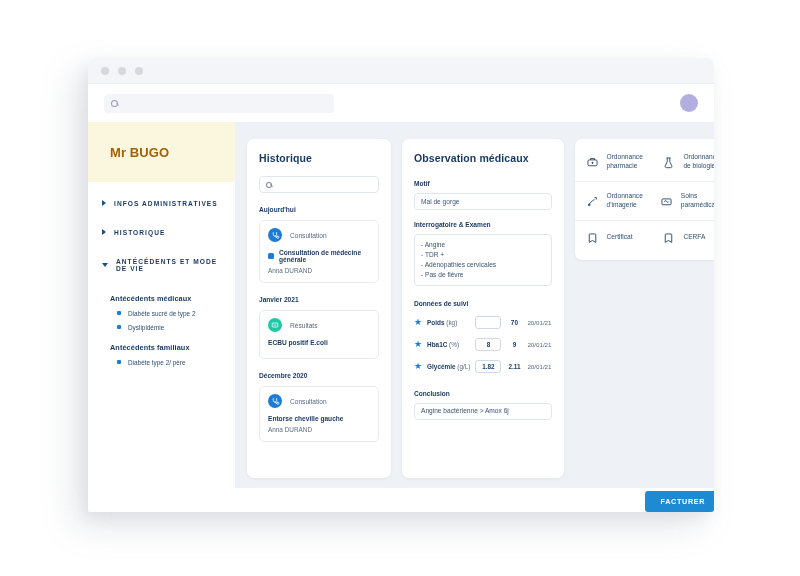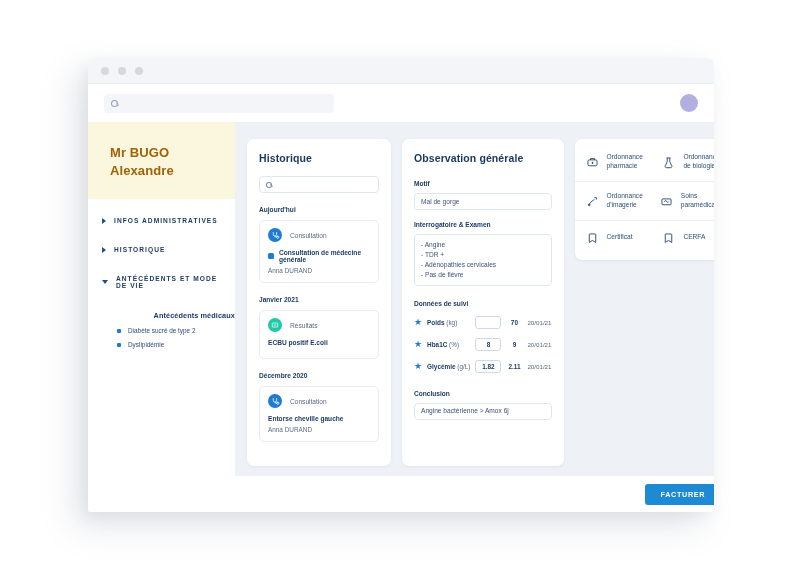--- a/index.html
+++ b/index.html
@@ -98,21 +98,21 @@
   }
   .nav-section .lbl {
     font-size: 6.6px; font-weight: bold; color: #17375e;
     letter-spacing: 1.05px; text-transform: uppercase;
   }
   .grp { padding-left: 22px; }
   .grp-title {
     font-size: 7.3px; font-weight: bold; color: #17375e;
     margin: 0 0 7px 0; letter-spacing: .1px;
   }
-  .grp-items { margin-bottom: 12px; text-align: right; }
+  .grp-items { margin-bottom: 12px; }
   .grp-item {
     display: flex; align-items: center; gap: 7px;
     padding-left: 7px; margin-bottom: 7px; cursor: pointer;
   }
   .grp-item .bul { width: 4px; height: 4px; background: #1f7bd4; border-radius: 1px; flex: 0 0 auto; }
   .grp-item .txt { font-size: 6.4px; color: #2d4f73; }
 
   
   #main {
     flex: 1; background: #eef2f6;
@@ -213,22 +213,22 @@
   #plan-grid { padding: 4px 0 6px 0; }
   .grid-row { display: flex; border-bottom: 1px solid #edf1f6; }
   .grid-row:last-child { border-bottom: 0; }
   .grid-cell {
     flex: 1; display: flex; align-items: center; gap: 8px;
     padding: 10px 6px 10px 11px; cursor: pointer;
   }
 
   
   #footer {
-    height: 36px; background: #ffffff;
-    display: flex; align-items: center; justify-content: flex-end;
+    height: 24px; background: #ffffff;
+    display: flex; align-items: flex-end; justify-content: flex-end;
     padding-right: 19px;
   }
   #facturer-btn {
     background: #1f8ad4; color: #ffffff;
     font-size: 7.2px; font-weight: bold; letter-spacing: .7px;
     padding: 6px 16px; border-radius: 3px; border: 0;
     cursor: pointer; font-family: "Liberation Sans", sans-serif;
   }
 </style>
 </head>
@@ -248,21 +248,20 @@
       <input type="text" value="" placeholder="" style="">
     </div>
     <div id="avatar"></div>
   </div>
 
   <div id="body-split">
 
     <div id="sidebar">
       <div id="patient-banner">
         <div class="pname">Mr BUGO</div>
-        <div class="pname">Alexandre</div>
       </div>
 
       <div id="nav-list">
         <div class="nav-section">
           <span class="tri"></span>
           <span class="lbl">INFOS ADMINISTRATIVES</span>
         </div>
 
         <div class="nav-section">
           <span class="tri"></span>
@@ -283,20 +282,27 @@
               <span class="txt">Diabète sucré de type 2</span>
             </div>
             <div class="grp-item">
               <span class="bul"></span>
               <span class="txt">Dyslipidémie</span>
             </div>
           </div>
 
 
 
+          <div class="grp-items">
+            <div class="grp-title">Antécédents familiaux</div>
+            <div class="grp-item">
+              <span class="bul"></span>
+              <span class="txt">Diabète type 2/ père</span>
+            </div>
+          </div>
 
         </div>
       </div>
     </div>
 
     <div id="main">
       <div id="columns">
 
         <div class="col col-hist">
           <div class="card" id="hist-card">
@@ -358,21 +364,21 @@
                 <span class="entry-title">Entorse cheville gauche</span>
               </div>
               <div class="entry-sub">Anna DURAND</div>
             </div>
 
           </div>
         </div>
 
         <div class="col col-obs">
           <div class="card" id="obs-card">
-            <div class="card-title">Observation générale</div>
+            <div class="card-title">Observation médicaux</div>
 
             <div id="motif-group">
               <div class="field-label">Motif</div>
               <div class="field-box one">Mal de gorge</div>
             </div>
 
             <div id="inter-group">
               <div class="field-label">Interrogatoire &amp; Examen</div>
               <div class="field-box" style="white-space:pre-line; min-height:46px;">- Angine
 - TDR +

